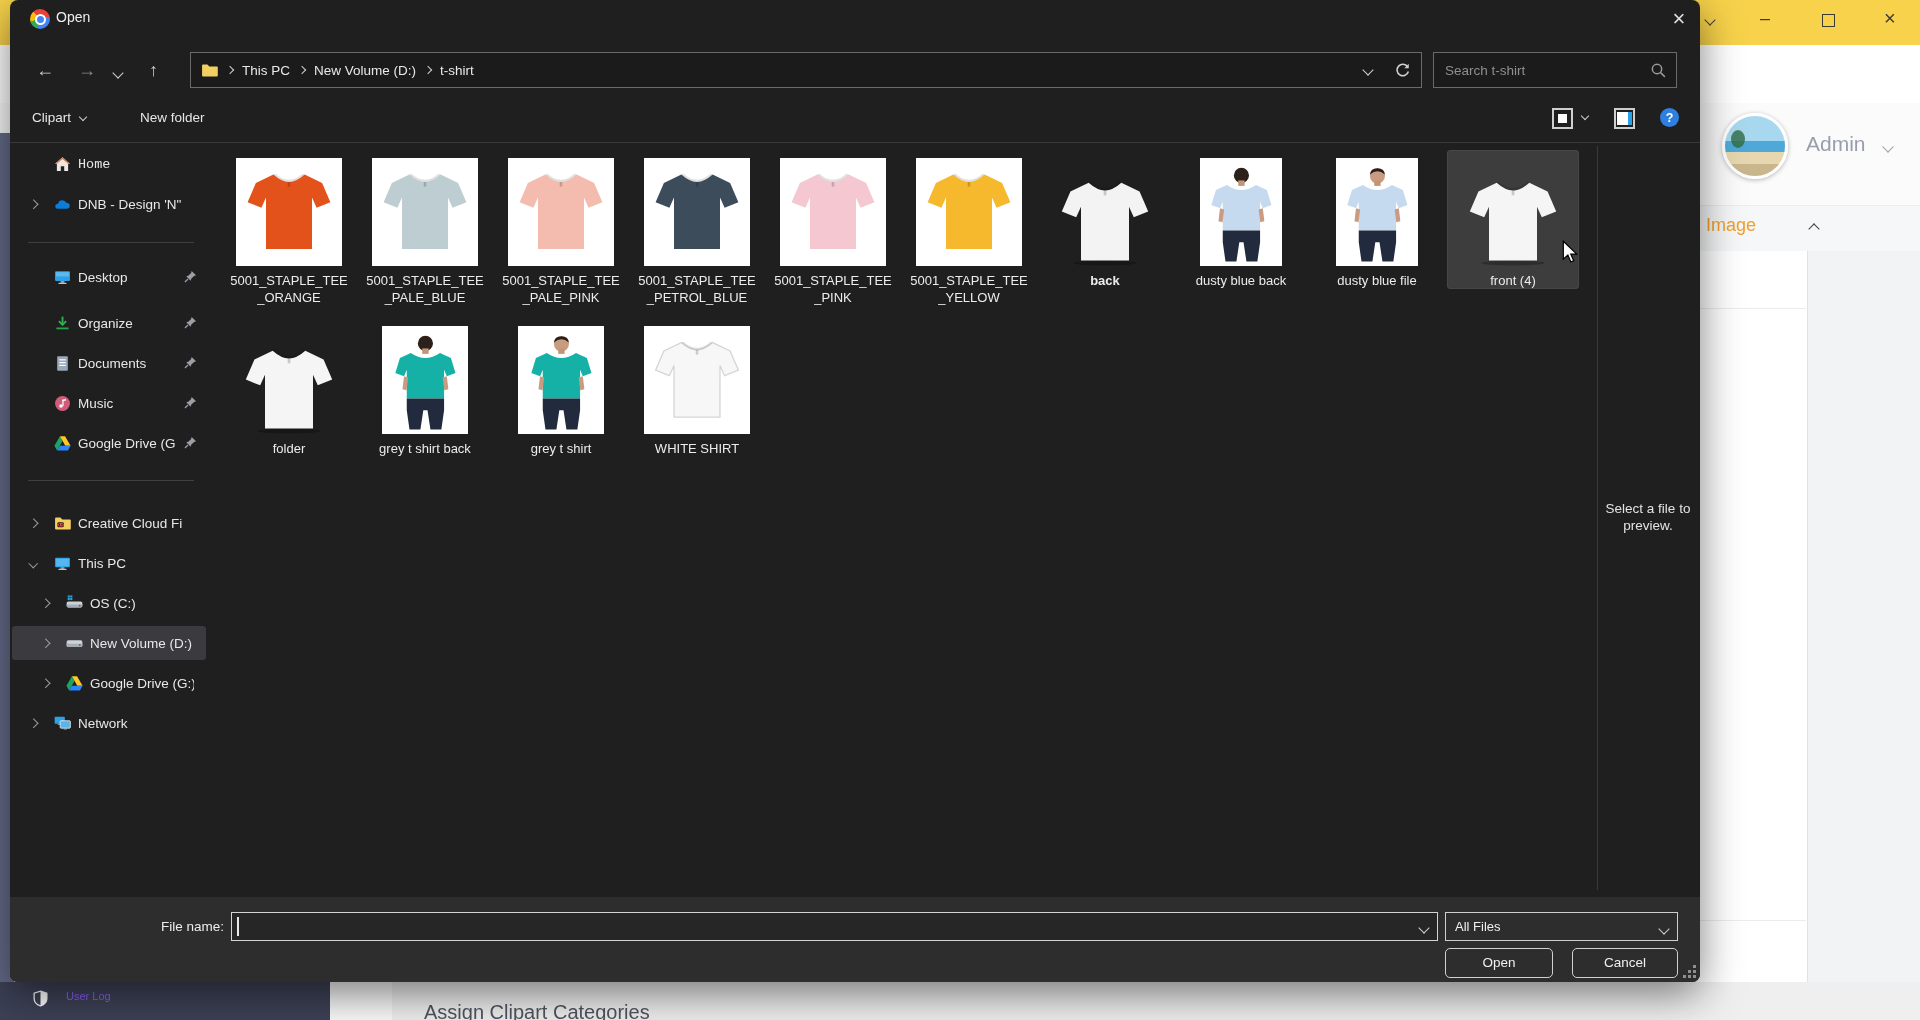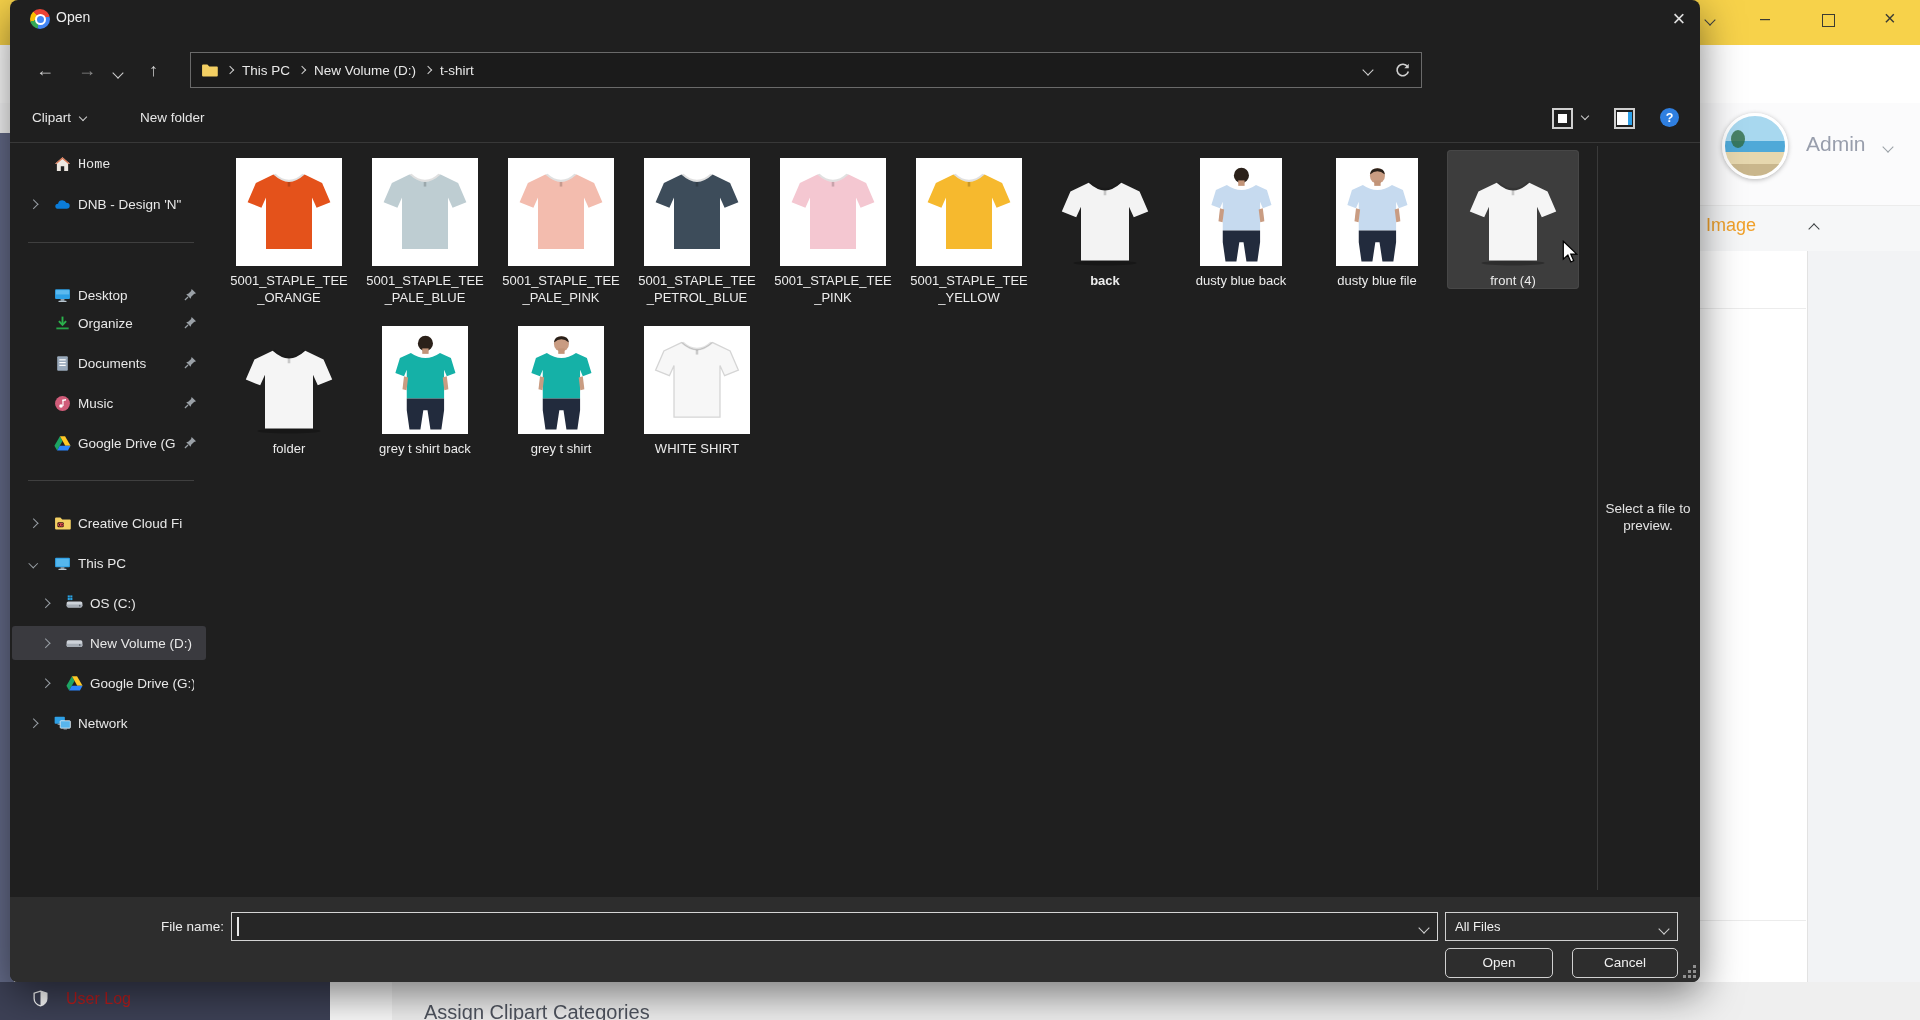--- a/index.html
+++ b/index.html
@@ -20,21 +20,21 @@
     box-shadow:0 1px 5px rgba(0,0,0,.28);
     background:linear-gradient(180deg,#a8d8ef 0 42%,#4fa9d8 42% 60%,#e6d7ae 60% 80%,#c9b68c 80%)}
   .bb-avatar .palm{position:absolute;left:6px;top:14px;width:14px;height:18px;border-radius:50%;background:#2f6b43;opacity:.8}
   .bb-admin{left:1806px;top:132px;font-size:21px;color:#989eac}
   .bb-band{left:1700px;top:205px;width:220px;height:45px;background:#f6f7f8;border-top:1px solid #ececec;border-bottom:1px solid #e7e7e7}
   .bb-band-label{left:1687px;top:215px;font-size:18px;font-weight:500;color:#f0a12b;white-space:nowrap}
   .bb-panel{left:1700px;top:251px;width:107px;height:731px;background:#fff;border-right:1px solid #e2e2e2}
   .bb-hair{left:1700px;width:106px;height:1px;background:#ececec}
   .bb-fill{left:1808px;top:251px;width:112px;height:731px;background:#f2f3f5}
   .bb-navy{left:0;top:982px;width:330px;height:38px;background:#3d4156}
-  .bb-userlog{left:66px;top:990px;font-size:16px;color:#b91c1c}
+  .bb-userlog{left:66px;top:990px;font-size:11px;color:#8b5cf6}
   .bb-gap{left:330px;top:982px;width:62px;height:38px;background:#fafafa}
   .bb-bottom{left:392px;top:982px;width:1528px;height:38px;background:#efefef}
   .bb-assign{left:424px;top:1001px;font-size:20px;color:#4f545f;white-space:nowrap}
   .wc{color:#3b3b33}
   .dcircle{width:25px;height:25px;border-radius:50%;background:#e8710a;color:#fff;font-size:13px;font-weight:bold;
     display:flex;align-items:center;justify-content:center}
   
   .dlg{left:10px;top:0;width:1690px;height:982px;background:#1f1f1f;border-radius:8px;
     box-shadow:0 12px 40px rgba(0,0,0,.5);color:#e8e8e8}
   .dlg-title-text{left:46px;top:9px;font-size:14px;color:#ededed}
@@ -185,20 +185,29 @@
         <span class="cv cv-d lt"></span>
         <span>
           <svg class="i16" viewBox="0 0 16 16">
               <path d="M12.8 4.6 A5.4 5.4 0 1 0 13.5 8.9" stroke="#cfcfcf" stroke-width="1.5" fill="none"></path>
               <polygon points="13.9,1.6 13.9,5.8 9.7,5.8" fill="#cfcfcf"></polygon>
             </svg>
         </span>
       </span>
     </div>
 
+    <div class="searchbar abs">
+      <input placeholder="Search t-shirt" style="">
+      <span>
+        <svg class="i16" viewBox="0 0 16 16">
+            <circle cx="6.6" cy="6.6" r="4.4" stroke="#9a9a9a" stroke-width="1.4" fill="none"></circle>
+            <path d="M10 10 L14 14" stroke="#9a9a9a" stroke-width="1.4"></path>
+          </svg>
+      </span>
+    </div>
 
     <span class="abs tools-txt" style="left:22px"><span>Clipart</span> <span class="cv cv-d lt" style="width:5px;height:5px;margin-left:5px;vertical-align:2px"></span></span>
     <span class="abs tools-txt" style="left:130px">New folder</span>
     <span class="abs viewbox" style="left:1542px;top:108px">
         <i></i>
       </span>
     <span class="abs cv cv-d lt" style="left:1572px;top:113px;width:5px;height:5px"></span>
     <span class="abs viewbox pane" style="left:1604px;top:108px">
         <i></i>
       </span>
@@ -218,21 +227,21 @@
         <div class="sb-row" style="top: 187px;">
           <span class="sb-chev cv cv-r gy" style="width:5.5px;height:5.5px"></span>
           <span class="sb-ic">
             <svg class="i16" viewBox="0 0 16 16">
               <path d="M4.2 12 Q1.2 12 1.2 9.6 Q1.2 7.4 3.8 7.2 Q4.4 4 7.8 4 Q10.6 4 11.5 6.4 Q14.8 6.4 14.8 9.2 Q14.8 12 11.8 12 Z" fill="#0b7cd8"></path>
             </svg>
           </span>
           <span class="sb-lab">DNB - Design 'N" B</span>
         </div>
         <div class="sb-sep" style="top: 242px;"></div>
-        <div class="sb-row" style="top: 278px;">
+        <div class="sb-row" style="top: 260px;">
           <span class="sb-ic">
             <svg class="i16" viewBox="0 0 16 16">
               <rect x="1" y="2.2" width="14" height="9.2" rx="1" fill="#2ea0e6"></rect>
               <rect x="1.8" y="3" width="12.4" height="4" fill="#6cc2f2" opacity=".75"></rect>
               <rect x="6.2" y="11.4" width="3.6" height="1.6" fill="#9fb0bd"></rect>
               <rect x="4.2" y="13" width="7.6" height="1.2" rx=".5" fill="#b9c6d0"></rect>
             </svg>
           </span>
           <span class="sb-lab">Desktop</span>
           <span class="sb-pin">

